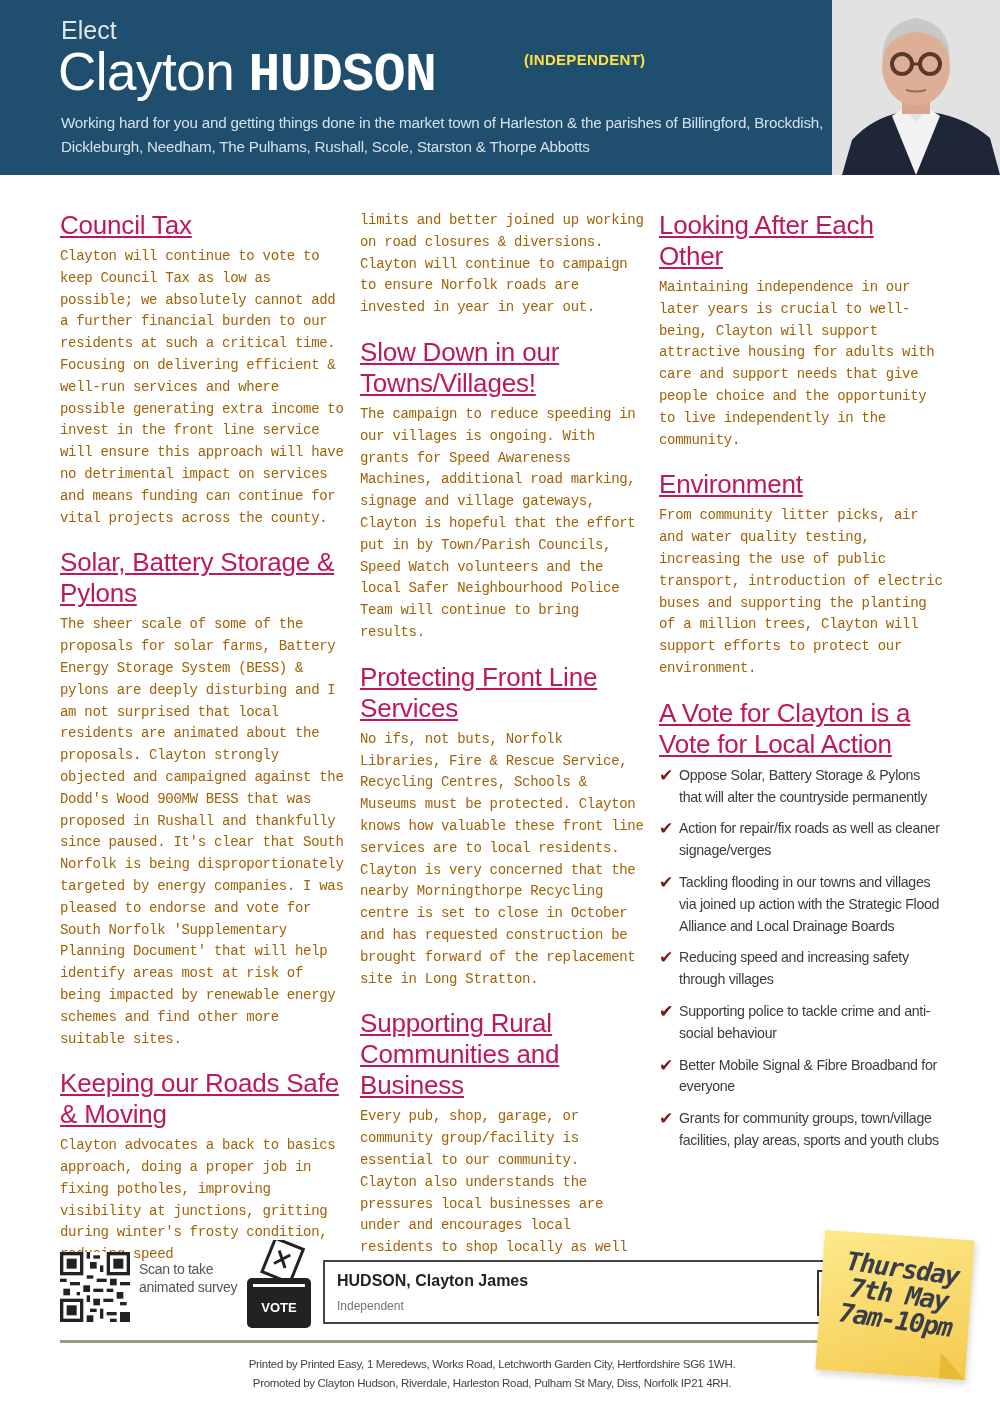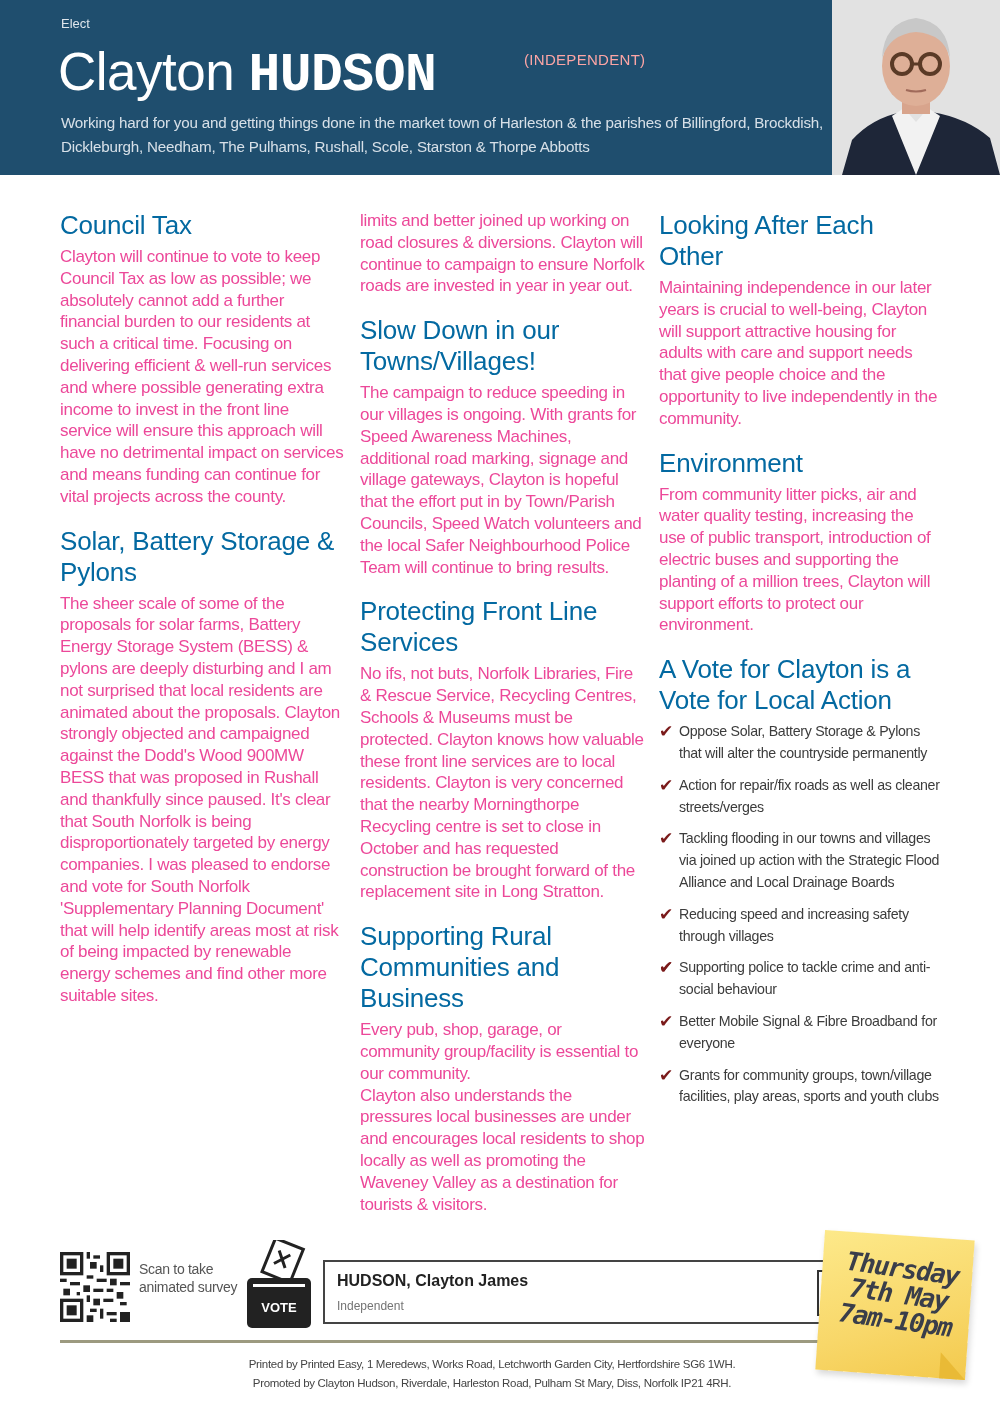--- a/index.html
+++ b/index.html
@@ -3,44 +3,44 @@
 <meta charset="utf-8">
 <style>
   * { box-sizing: border-box; margin: 0; padding: 0; }
   html, body { width: 1000px; height: 1416px; background: #ffffff; overflow: hidden; }
   body { font-family: "Liberation Sans", "DejaVu Sans", sans-serif; color: #3a3a3a; position: relative; }
 
   .header {
     position: absolute; left: 0; top: 0; width: 832px; height: 175px;
     background: #1f4e6e;
   }
-  .header .elect { position: absolute; left: 61px; top: 16px; font-size: 13px; color: #dfe6ec; }
+  .header .elect { position: absolute; left: 61px; top: 16px; font-size: 25px; color: #dfe6ec; }
   .header .name { position: absolute; left: 58px; top: 40px; font-size: 53px; color: #ffffff; letter-spacing: -0.5px; line-height: 64px; }
   .header .name .first { font-weight: 400; text-align: center; }
   .header .name .last { font-weight: 700; font-family: Liberation Mono, monospace; }
-  .header .party { position: absolute; left: 524px; top: 51px; font-size: 15px; font-weight: 400; color: #fca5a5; letter-spacing: 0.3px; }
+  .header .party { position: absolute; left: 524px; top: 51px; font-size: 15px; font-weight: 700; color: #fde047; letter-spacing: 0.3px; }
   .header .tagline { position: absolute; left: 61px; top: 111px; width: 770px; font-size: 15.2px; line-height: 24px; color: #d7e0e8; letter-spacing: -0.2px; }
 
   .photo {
     position: absolute; left: 832px; top: 0; width: 168px; height: 175px;
     background: linear-gradient(180deg, #e4e4e4 0%, #dcdcdc 100%);
     overflow: hidden;
   }
 
   .col { position: absolute; top: 210px; width: 285px; }
   .col1 { left: 60px; }
   .col2 { left: 360px; }
   .col3 { left: 659px; width: 285px; }
 
   h2.section-title {
-    font-size: 26px; font-weight: 400; color: #0369a1; line-height: 31px;
-    letter-spacing: -0.2px; margin-bottom: 5px;
+    font-size: 26px; font-weight: 400; color: #be185d; line-height: 31px;
+    letter-spacing: -0.2px; margin-bottom: 5px; text-decoration: underline;
   }
   p.body {
-    font-size: 17px; line-height: 21.8px; color: #ec4899; letter-spacing: -0.3px;
+    font-size: 14px; line-height: 21.8px; color: #a16207; letter-spacing: -0.3px; font-family: Liberation Mono, monospace;
   }
   .sec { margin-bottom: 18px; }
 
   ul.checklist { list-style: none; margin-top: 2px; }
   ul.checklist li { position: relative; padding-left: 20px; font-size: 14.2px; line-height: 21.8px; color: #3c3c3c; letter-spacing: -0.3px; margin-bottom: 10px; }
   ul.checklist li .tick { position: absolute; left: 0; top: 0; color: #7a1a1a; font-weight: 700; font-size: 17px; }
 
   .footer-row { position: absolute; left: 0; top: 1240px; width: 1000px; height: 100px; }
   .qr { position: absolute; left: 60px; top: 12px; width: 70px; height: 70px; }
   .scan-text { position: absolute; left: 139px; top: 20px; width: 100px; font-size: 14px; line-height: 18px; color: #555; letter-spacing: -0.3px; }
@@ -111,20 +111,24 @@
 
 <div class="col col1">
   <div class="sec">
     <h2 class="section-title">Council Tax</h2>
     <p class="body">Clayton will continue to vote to keep Council Tax as low as possible; we absolutely cannot add a further financial burden to our residents at such a critical time. Focusing on delivering efficient &amp; well-run services and where possible generating extra income to invest in the front line service will ensure this approach will have no detrimental impact on services and means funding can continue for vital projects across the county.</p>
   </div>
   <div class="sec">
     <h2 class="section-title">Solar, Battery Storage &amp; Pylons</h2>
     <p class="body">The sheer scale of some of the proposals for solar farms, Battery Energy Storage System (BESS) &amp; pylons are deeply disturbing and I am not surprised that local residents are animated about the proposals. Clayton strongly objected and campaigned against the Dodd's Wood 900MW BESS that was proposed in Rushall and thankfully since paused. It's clear that South Norfolk is being disproportionately targeted by energy companies. I was pleased to endorse and vote for South Norfolk 'Supplementary Planning Document' that will help identify areas most at risk of being impacted by renewable energy schemes and find other more suitable sites.</p>
   </div>
+  <div class="sec">
+    <h2 class="section-title">Keeping our Roads Safe &amp; Moving</h2>
+    <p class="body">Clayton advocates a back to basics approach, doing a proper job in fixing potholes, improving visibility at junctions, gritting during winter's frosty condition, reducing speed</p>
+  </div>
 </div>
 
 <div class="col col2">
   <div class="sec">
     <p class="body">limits and better joined up working on road closures &amp; diversions. Clayton will continue to campaign to ensure Norfolk roads are invested in year in year out.</p>
   </div>
   <div class="sec">
     <h2 class="section-title">Slow Down in our Towns/Villages!</h2>
     <p class="body">The campaign to reduce speeding in our villages is ongoing. With grants for Speed Awareness Machines, additional road marking, signage and village gateways, Clayton is hopeful that the effort put in by Town/Parish Councils, Speed Watch volunteers and the local Safer Neighbourhood Police Team will continue to bring results.</p>
   </div>
@@ -145,21 +149,21 @@
     <p class="body">Maintaining independence in our later years is crucial to well-being, Clayton will support attractive housing for adults with care and support needs that give people choice and the opportunity to live independently in the community.</p>
   </div>
   <div class="sec">
     <h2 class="section-title">Environment</h2>
     <p class="body">From community litter picks, air and water quality testing, increasing the use of public transport, introduction of electric buses and supporting the planting of a million trees, Clayton will support efforts to protect our environment.</p>
   </div>
   <div class="sec">
     <h2 class="section-title">A Vote for Clayton is a Vote for Local Action</h2>
     <ul class="checklist">
       <li><span class="tick">✔</span><span>Oppose Solar, Battery Storage &amp; Pylons that will alter the countryside permanently</span></li>
-      <li><span class="tick">✔</span><span>Action for repair/fix roads as well as cleaner streets/verges</span></li>
+      <li><span class="tick">✔</span><span>Action for repair/fix roads as well as cleaner signage/verges</span></li>
       <li><span class="tick">✔</span><span>Tackling flooding in our towns and villages via joined up action with the Strategic Flood Alliance and Local Drainage Boards</span></li>
       <li><span class="tick">✔</span><span>Reducing speed and increasing safety through villages</span></li>
       <li><span class="tick">✔</span></li>
       <li><span class="tick">✔</span><span>Supporting police to tackle crime and anti-social behaviour</span></li>
       <li><span class="tick">✔</span><span>Better Mobile Signal &amp; Fibre Broadband for everyone</span></li>
       <li><span class="tick">✔</span><span>Grants for community groups, town/village facilities, play areas, sports and youth clubs</span></li>
     </ul>
   </div>
 </div>
 

